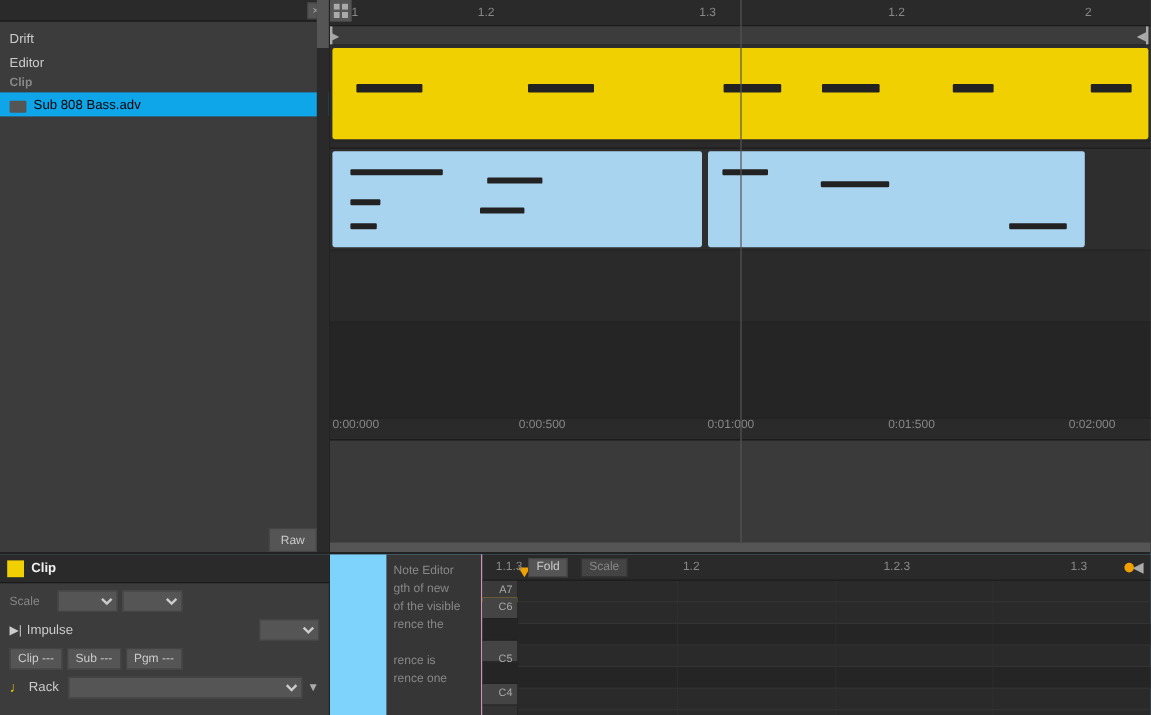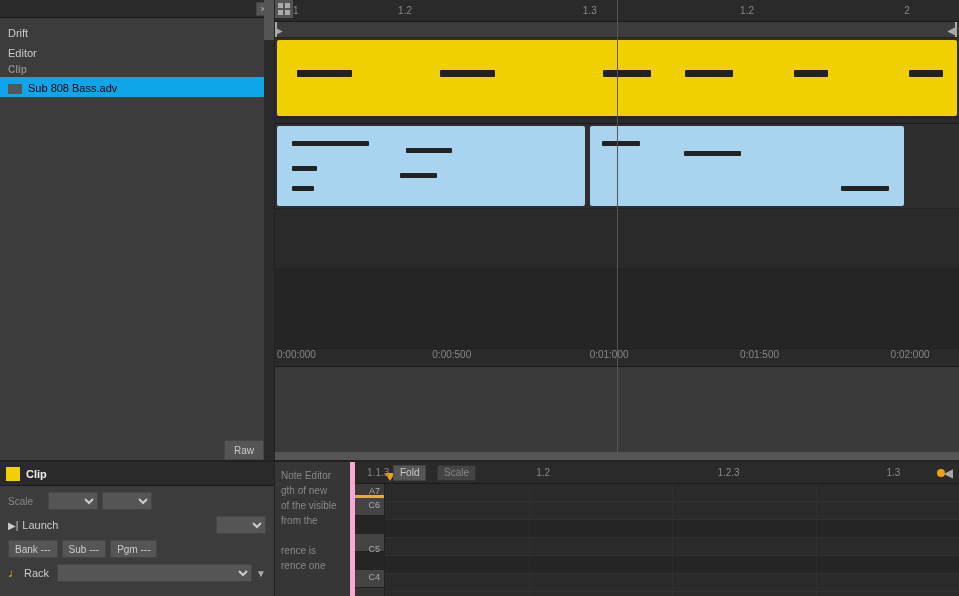--- a/index.html
+++ b/index.html
@@ -323,26 +323,27 @@
       font-size: 10px;
       height: 18px;
       padding: 0 4px;
       flex: 1;
     }
 
     
     #note-editor-panel {
       width: 80px;
       background: #363636;
-      border-right: 5px solid #f9a8d4;
+      border-right: 1px solid #f9a8d4;
       flex-shrink: 0;
       padding: 6px;
       font-size: 10px;
       color: #888;
       line-height: 1.4;
+      margin-left: 47px;
     }
 
     
     #piano-roll-area {
       flex: 1;
       background: #2e2e2e;
       position: relative;
       overflow: hidden;
     }
 
@@ -601,49 +602,49 @@
         <select class="select-box">
           <option></option>
         </select>
         <select class="select-box">
           <option></option>
         </select>
       </div>
 
       <div class="launch-row">
         <span class="launch-icon">▶|</span>
-        <span>Launch</span>
+        <span>Impulse</span>
         <select class="select-box" style="margin-left:auto;">
           <option></option>
         </select>
       </div>
 
       <div class="bank-row">
-        <button class="bank-btn">Bank ---</button>
+        <button class="bank-btn">Clip ---</button>
         <button class="bank-btn">Sub ---</button>
         <button class="bank-btn">Pgm ---</button>
       </div>
 
       <div class="notes-row">
         <span class="note-icon">♩</span>
         <span>Rack</span>
         <select class="notes-select" style="margin-left:4px;">
           <option></option>
         </select>
         <span style="font-size:10px; color:#aaa;">▼</span>
       </div>
     </div>
   </div>
 
   <div id="note-editor-panel">
     <div style="font-size:10px; color:#888; line-height:1.5;">
       <div>Note Editor</div>
       <div>gth of new</div>
       <div>of the visible</div>
-      <div>from the</div>
+      <div>rence the</div>
       <br>
       <div>rence is</div>
       <div>rence one</div>
     </div>
   </div>
 
   <div id="piano-roll-area">
 
     <div id="piano-roll-header">
 
@@ -667,21 +668,21 @@
       </div>
 
       <button class="fold-btn" style="position:absolute;left:34px;">Fold</button>
       <button class="scale-btn" style="position:absolute;left:80px;">Scale</button>
 
       <div id="orange-dot" style="right:14px; top:7px;"></div>
     </div>
 
     <div id="piano-keys">
 
-      <div style="position:absolute;top:0;left:0;right:0;height:18px;border-bottom:7px solid #eab308;background:#3a3a3a;">
+      <div style="position:absolute;top:0;left:0;right:0;height:18px;border-bottom:4px solid #eab308;background:#3a3a3a;">
         <span class="piano-key-label" style="top:2px;">A7</span>
       </div>
 
       <div style="position:absolute;top:14px;left:0;right:0;height:18px;border-bottom:1px solid #222;background:#444;">
         <span class="piano-key-label" style="top:2px;">C6</span>
       </div>
 
       <div style="position:absolute;top:32px;left:0;right:0;height:18px;border-bottom:1px solid #222;background:#252525;"></div>
 
       <div style="position:absolute;top:50px;left:0;right:0;height:18px;border-bottom:1px solid #222;background:#444;">

